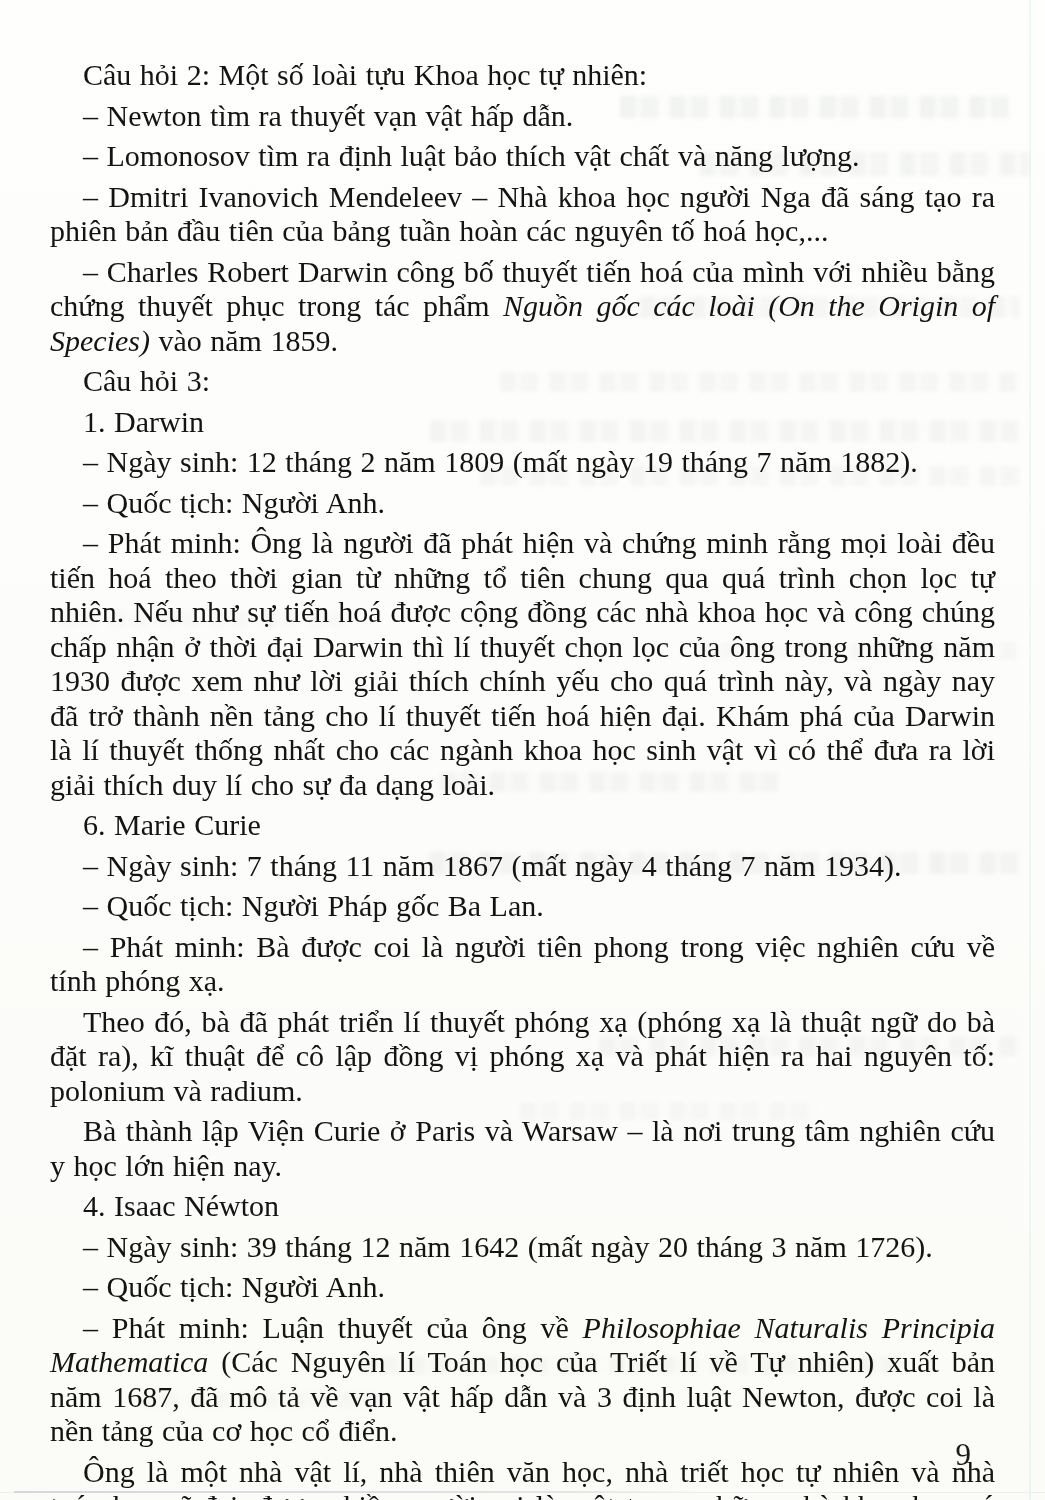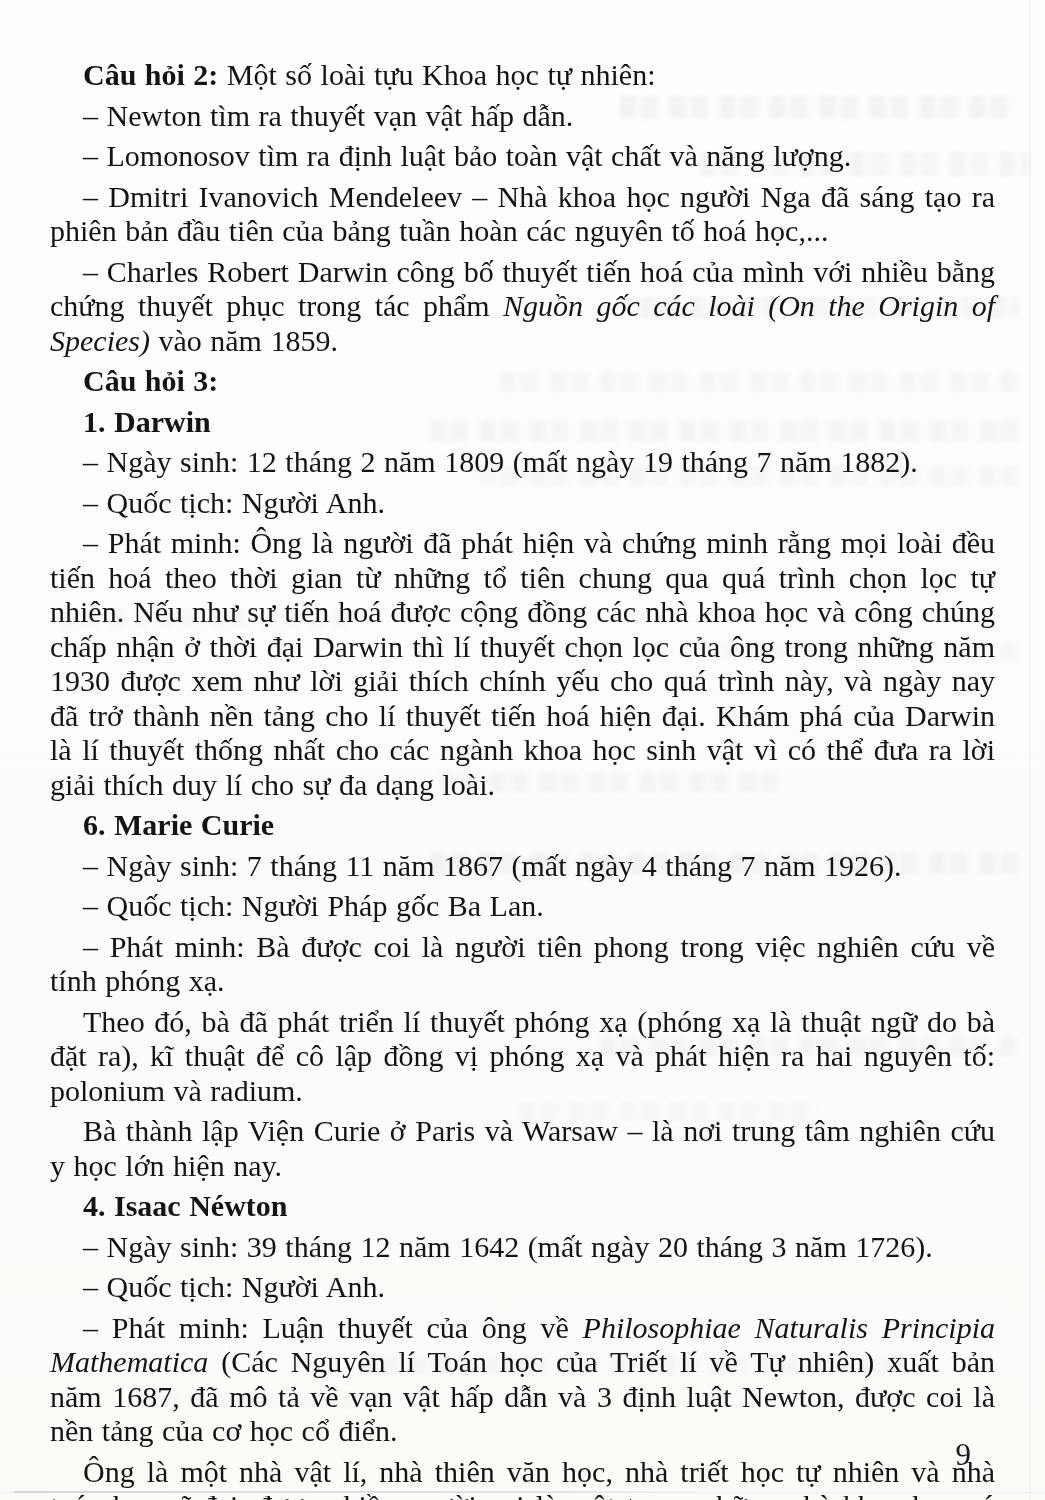--- a/index.html
+++ b/index.html
@@ -27,21 +27,21 @@
     width: 945px;
   }
   .para {
     margin: 0 0 6px 0;
     font-size: 30px;
     line-height: 34.5px;
     text-align: justify;
     text-indent: 33px;
     word-spacing: 1px;
   }
-  .para b { font-weight: bold; }
+  .para b { font-weight: normal; }
   .para i { font-style: italic; }
   .page-number {
     position: absolute;
     top: 1437px;
     right: 74px;
     font-size: 31px;
     color: #1c1c1c;
   }
   
   .ghost {
@@ -100,30 +100,30 @@
   <div class="ghost" style="left:360px; top:1356px; width:540px; height:18px; opacity:.30;"></div>
   <div class="ghost" style="left:140px; top:1392px; width:250px; height:16px; opacity:.22;"></div>
 
   <div class="scan-line-right"></div>
   <div class="scan-line-bottom-faint"></div>
   <div class="scan-line-bottom"></div>
 
   <div class="text-block">
       <p class="para"><b>Câu hỏi 2:</b><span> Một số loài tựu Khoa học tự nhiên:</span></p>
       <p class="para"><span>– Newton tìm ra thuyết vạn vật hấp dẫn.</span></p>
-      <p class="para"><span>– Lomonosov tìm ra định luật bảo toàn vật chất và năng lượng.</span></p>
+      <p class="para"><span>– Lomonosov tìm ra định luật bảo thích vật chất và năng lượng.</span></p>
       <p class="para"><span>– Dmitri Ivanovich Mendeleev – Nhà khoa học người Nga đã sáng tạo ra phiên bản đầu tiên của bảng tuần hoàn các nguyên tố hoá học,...</span></p>
       <p class="para"><span>– Charles Robert Darwin công bố thuyết tiến hoá của mình với nhiều bằng chứng thuyết phục trong tác phẩm </span><i>Nguồn gốc các loài (On the Origin of Species)</i><span> vào năm 1859.</span></p>
       <p class="para"><b>Câu hỏi 3:</b></p>
       <p class="para"><b>1. Darwin</b></p>
       <p class="para"><span>– Ngày sinh: 12 tháng 2 năm 1809 (mất ngày 19 tháng 7 năm 1882).</span></p>
       <p class="para"><span>– Quốc tịch: Người Anh.</span></p>
       <p class="para"><span>– Phát minh: Ông là người đã phát hiện và chứng minh rằng mọi loài đều tiến hoá theo thời gian từ những tổ tiên chung qua quá trình chọn lọc tự nhiên. Nếu như sự tiến hoá được cộng đồng các nhà khoa học và công chúng chấp nhận ở thời đại Darwin thì lí thuyết chọn lọc của ông trong những năm 1930 được xem như lời giải thích chính yếu cho quá trình này, và ngày nay đã trở thành nền tảng cho lí thuyết tiến hoá hiện đại. Khám phá của Darwin là lí thuyết thống nhất cho các ngành khoa học sinh vật vì có thể đưa ra lời giải thích duy lí cho sự đa dạng loài.</span></p>
       <p class="para"><b>6. Marie Curie</b></p>
-      <p class="para"><span>– Ngày sinh: 7 tháng 11 năm 1867 (mất ngày 4 tháng 7 năm 1926).</span></p>
+      <p class="para"><span>– Ngày sinh: 7 tháng 11 năm 1867 (mất ngày 4 tháng 7 năm 1934).</span></p>
       <p class="para"><span>– Quốc tịch: Người Pháp gốc Ba Lan.</span></p>
       <p class="para"><span>– Phát minh: Bà được coi là người tiên phong trong việc nghiên cứu về tính phóng xạ.</span></p>
       <p class="para"><span>Theo đó, bà đã phát triển lí thuyết phóng xạ (phóng xạ là thuật ngữ do bà đặt ra), kĩ thuật để cô lập đồng vị phóng xạ và phát hiện ra hai nguyên tố: polonium và radium.</span></p>
       <p class="para"><span>Bà thành lập Viện Curie ở Paris và Warsaw – là nơi trung tâm nghiên cứu y học lớn hiện nay.</span></p>
       <p class="para"><b>4. Isaac Néwton</b></p>
       <p class="para"><span>– Ngày sinh: 39 tháng 12 năm 1642 (mất ngày 20 tháng 3 năm 1726).</span></p>
       <p class="para"><span>– Quốc tịch: Người Anh.</span></p>
       <p class="para"><span>– Phát minh: Luận thuyết của ông về </span><i>Philosophiae Naturalis Principia Mathematica</i><span> (Các Nguyên lí Toán học của Triết lí về Tự nhiên) xuất bản năm 1687, đã mô tả về vạn vật hấp dẫn và 3 định luật Newton, được coi là nền tảng của cơ học cổ điển.</span></p>
       <p class="para"><span>Ông là một nhà vật lí, nhà thiên văn học, nhà triết học tự nhiên và nhà toán học vĩ đại, được nhiều người coi là một trong những nhà khoa học có ảnh hưởng nhất mọi thời đại.</span></p>
     </div>

